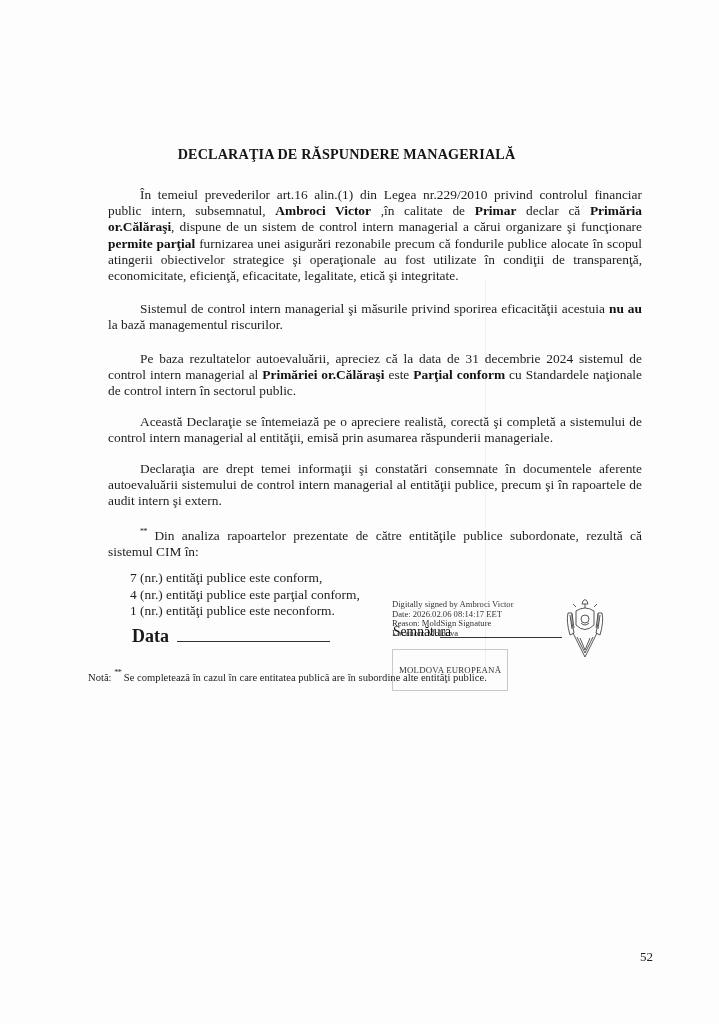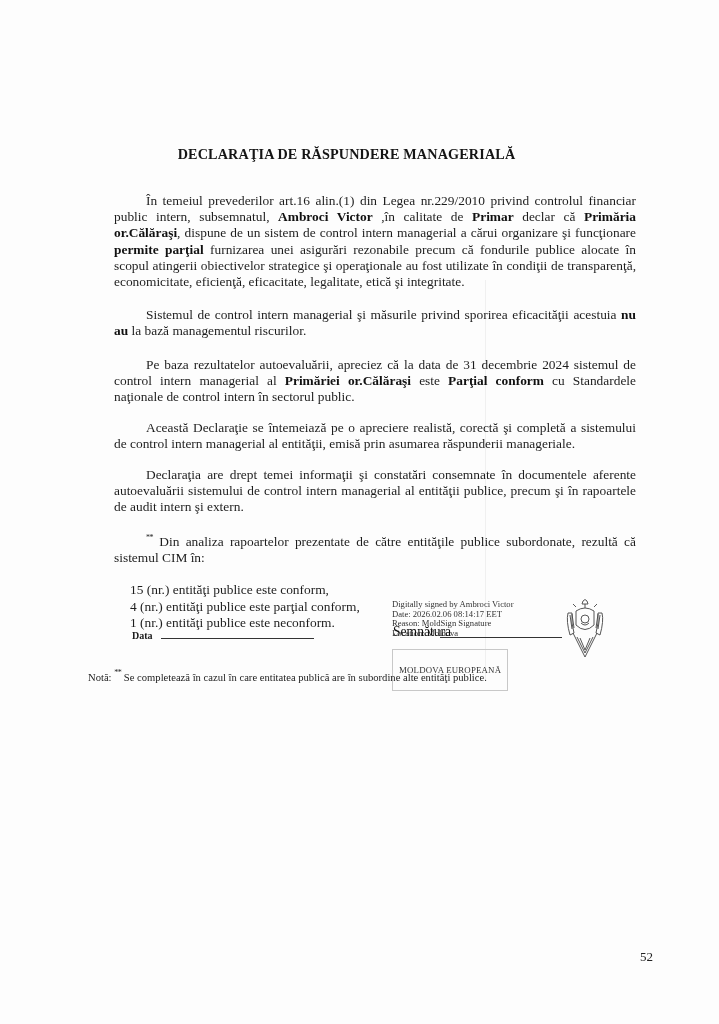--- a/index.html
+++ b/index.html
@@ -2,32 +2,32 @@
 <html><head>
 <meta charset="utf-8">
 <style>
   html, body { margin:0; padding:0; background:#ffffff; }
   body { width:719px; height:1024px; position:relative; overflow:hidden;
          font-family:"Liberation Serif", "DejaVu Serif", serif; color:#1a1a1a; }
   .page { position:absolute; left:0; top:0; width:719px; height:1024px; background:#fdfdfd; }
   .annex { position:absolute; right:63px; top:59px; text-align:right; font-size:10.6px; line-height:13.6px; color:#222; }
   .title { position:absolute; left:0; width:693px; top:146px; text-align:center; font-weight:bold; font-size:14.2px; letter-spacing:0.15px; color:#151515; }
   .body { position:absolute; left:98px; width:554px; font-size:13.4px; line-height:16.2px; text-align:justify; color:#1d1d1d; }
-  .p { margin:16px; text-indent:32px; text-align:justify; }
+  .p { margin:10px; text-indent:32px; text-align:justify; }
   .p1 { top:177px; }
   .p2 { top:291px; }
   .p3 { top:341px; }
   .p4 { top:404px; }
   .p5 { top:451px; }
   .p6 { top:514px; }
   b { font-weight:bold; color:#111; }
   .sup { font-size:8px; vertical-align:6px; letter-spacing:-0.5px; }
   .list { margin:0; padding:0; list-style:none; }
   .list li { padding-left:32px; text-indent:0; text-align:left; }
-  .data-row { position:absolute; left:132px; top:626px; font-size:10px; font-weight:bold; }
+  .data-row { position:absolute; left:132px; top:626px; font-size:18px; font-weight:bold; }
   .data-line { display:inline-block; width:153px; border-bottom:1px solid #333; margin-left:8px; height:12px; vertical-align:baseline; }
   .sig-block { position:absolute; left:392px; top:600px; width:200px; font-size:8.6px; line-height:9.6px; color:#333; }
   .sig-label { position:absolute; left:393px; top:624px; font-size:13.6px; font-weight:normal; color:#111; }
   .sig-line { position:absolute; left:440px; top:637px; width:122px; border-top:1px solid #333; }
   .sig-box { position:absolute; left:392px; top:649px; padding:15px 6px; border:1px solid #c8c8c8; font-size:8.8px; color:#333; letter-spacing:0.2px; }
   .coat { position:absolute; left:563px; top:597px; width:44px; height:62px; }
   .note { position:absolute; left:88px; top:668px; font-size:10.6px; color:#222; }
   .pagenum { position:absolute; left:640px; top:949px; font-size:13px; color:#222; }
   .scanline { position:absolute; left:485px; top:280px; width:1px; height:400px; background:rgba(0,0,0,0.05); }
 </style>
@@ -57,21 +57,21 @@
     <p class="p">Această Declaraţie se întemeiază pe o apreciere realistă, corectă şi completă a sistemului de control intern managerial al entităţii, emisă prin asumarea răspunderii manageriale.</p>
   </div>
 
   <div class="body p5">
     <p class="p">Declaraţia are drept temei informaţii şi constatări consemnate în documentele aferente autoevaluării sistemului de control intern managerial al entităţii publice, precum şi în rapoartele de audit intern şi extern.</p>
   </div>
 
   <div class="body p6">
     <p class="p"><span class="sup">**</span><span> Din analiza rapoartelor prezentate de către entităţile publice subordonate, rezultă că sistemul CIM în:</span></p>
     <ul class="list">
-      <li>15 (nr.) entităţi publice este conform,</li>
+      <li>7 (nr.) entităţi publice este conform,</li>
       <li>4 (nr.) entităţi publice este parţial conform,</li>
       <li>1 (nr.) entităţi publice este neconform.</li>
     </ul>
   </div>
 
   <div class="data-row">
     <span>Data</span><span class="data-line"></span>
   </div>
 
   <div class="sig-block">

